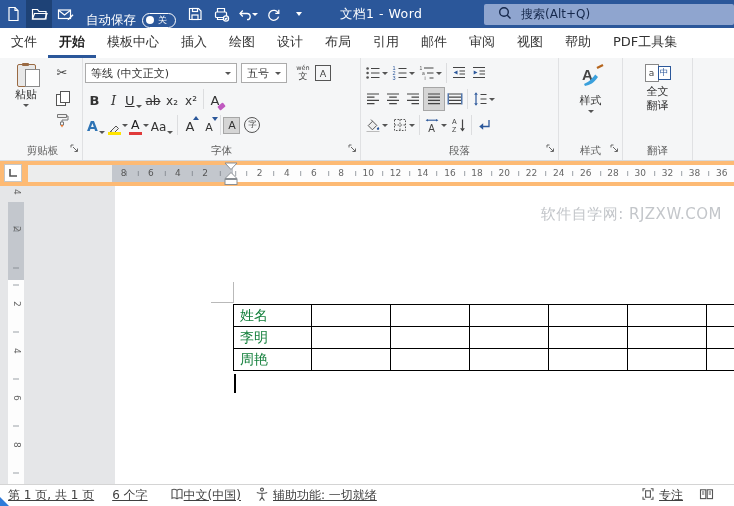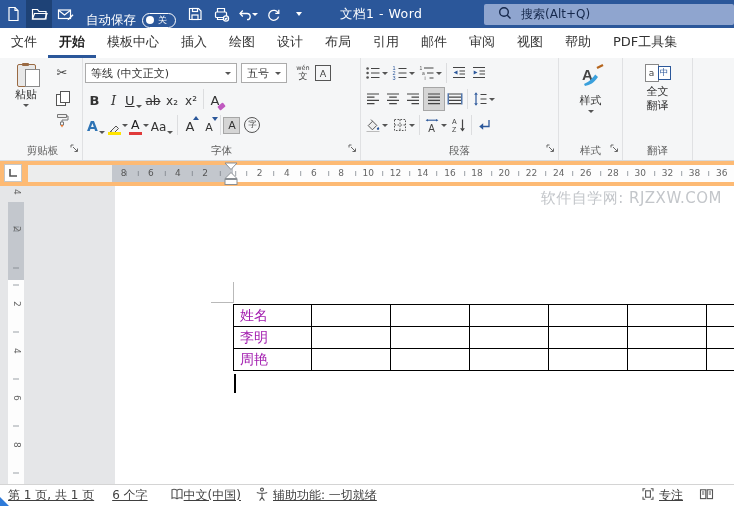--- a/index.html
+++ b/index.html
@@ -129,40 +129,40 @@
        background-position-x:25.8px; }
   .hnums { position:absolute; top:4px; height:17px; line-height:17px; font-size:9px; color:#555; white-space:nowrap; }
   .hnums span { display:inline-block; width:27.2px; text-align:center; }
   .hnums.left { left:110px; }
   .hnums.right { left:246px; color:#666; }
   .indent-markers { position:absolute; left:224px; top:1px; }
 
   
   .docarea { position:absolute; left:0; top:186px; width:734px; height:298px; background:#e5e6e8; }
   .page { position:absolute; left:115px; top:0; width:619px; height:298px; background:#fff; }
-  .watermark { position:absolute; left:0; top:3px; width:722px; text-align:right; font-size:15px; color:#c3c6ca;
+  .watermark { position:absolute; left:0; top:19px; width:722px; text-align:right; font-size:15px; color:#c3c6ca;
                letter-spacing:.5px;padding-left:8px; }
   .vruler { position:absolute; left:8px; top:0; width:16px; height:298px; }
   .vseg { position:absolute; left:0; width:16px; }
   .vseg.gray { top:16px; height:78px; background:#c3c7cd; }
   .vseg.white { top:94px; height:204px; background:#fdfdfd; }
   .vseg.white::before { content:""; position:absolute; top:0; left:5px; width:6px; height:100%;
        background-image:repeating-linear-gradient(to bottom,#9aa0a6 0 1px,transparent 1px 47px);
        background-position-y:4.5px; }
   .vseg.gray::before { content:""; position:absolute; top:0; left:5px; width:6px; height:100%;
        background-image:repeating-linear-gradient(to bottom,#8b9097 0 1px,transparent 1px 37px);
        background-position-y:28.5px; }
   .vnums span { position:absolute; left:3px; width:12px; font-size:9px; color:#666; transform:rotate(90deg); }
   .vnums.top span:nth-child(1){ top:4px; }  .vnums.top span:nth-child(2){ top:41px; }
   .vnums.bot span:nth-child(1){ top:116px; } .vnums.bot span:nth-child(2){ top:163px; }
   .vnums.bot span:nth-child(3){ top:210px; } .vnums.bot span:nth-child(4){ top:257px; }
   .cropmark-v { position:absolute; left:233px; top:96px; width:1px; height:21px; background:#b9b9b9; }
   .cropmark-h { position:absolute; left:211px; top:116px; width:22px; height:1px; background:#b9b9b9; }
   .doctable { position:absolute; left:233px; top:118px; width:553px; border-collapse:collapse; table-layout:fixed; }
-  .doctable td { border:1.4px solid #000; height:22px; font-size:14px; color:#a21caf; padding:0 6px; cursor:text;
+  .doctable td { border:1.4px solid #000; height:22px; font-size:14px; color:#15803d; padding:0 6px; cursor:text;
                  font-family:"DejaVu Sans","Liberation Sans",sans-serif; }
   .doctable td:first-child { width:78px; }
   .cursor { position:absolute; left:234px; top:188px; width:1.5px; height:19px; background:#000; animation:blink 1s steps(1) infinite; }
   @keyframes blink { 50% { opacity:0; } }
 
   
   .statusbar { position:absolute; left:0; top:484px; width:734px; height:22px; background:#fff;
                border-top:1px solid #d4d4d4; display:flex; align-items:center; font-size:12px; color:#404040; }
   .sb-item { display:flex; align-items:center; gap:4px; cursor:pointer; white-space:nowrap;text-decoration:underline; }
   .sb-right { margin-left:auto; display:flex; align-items:center; margin-right:20px; gap:16px; }

